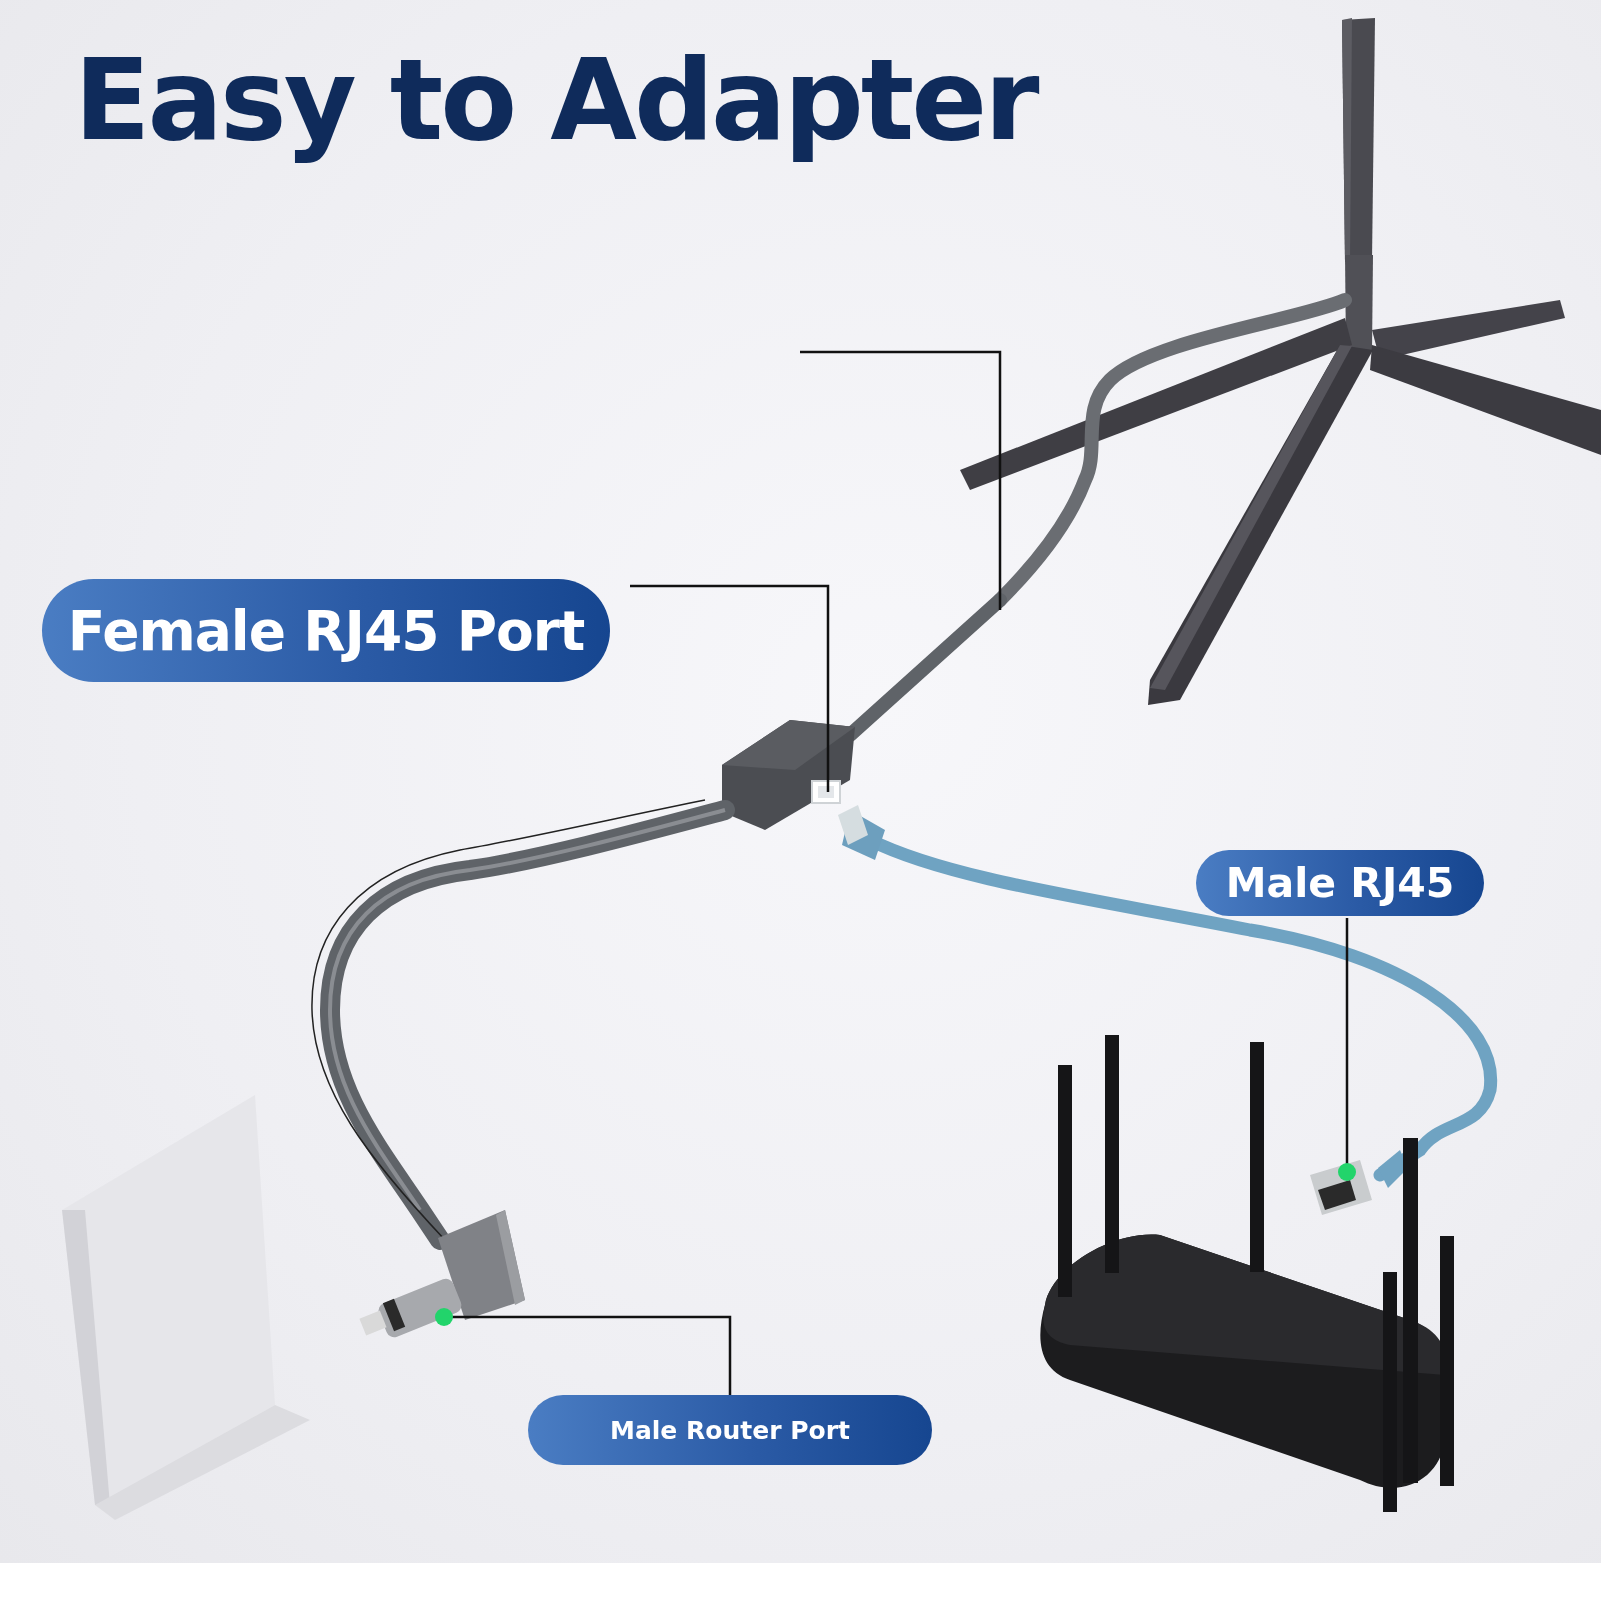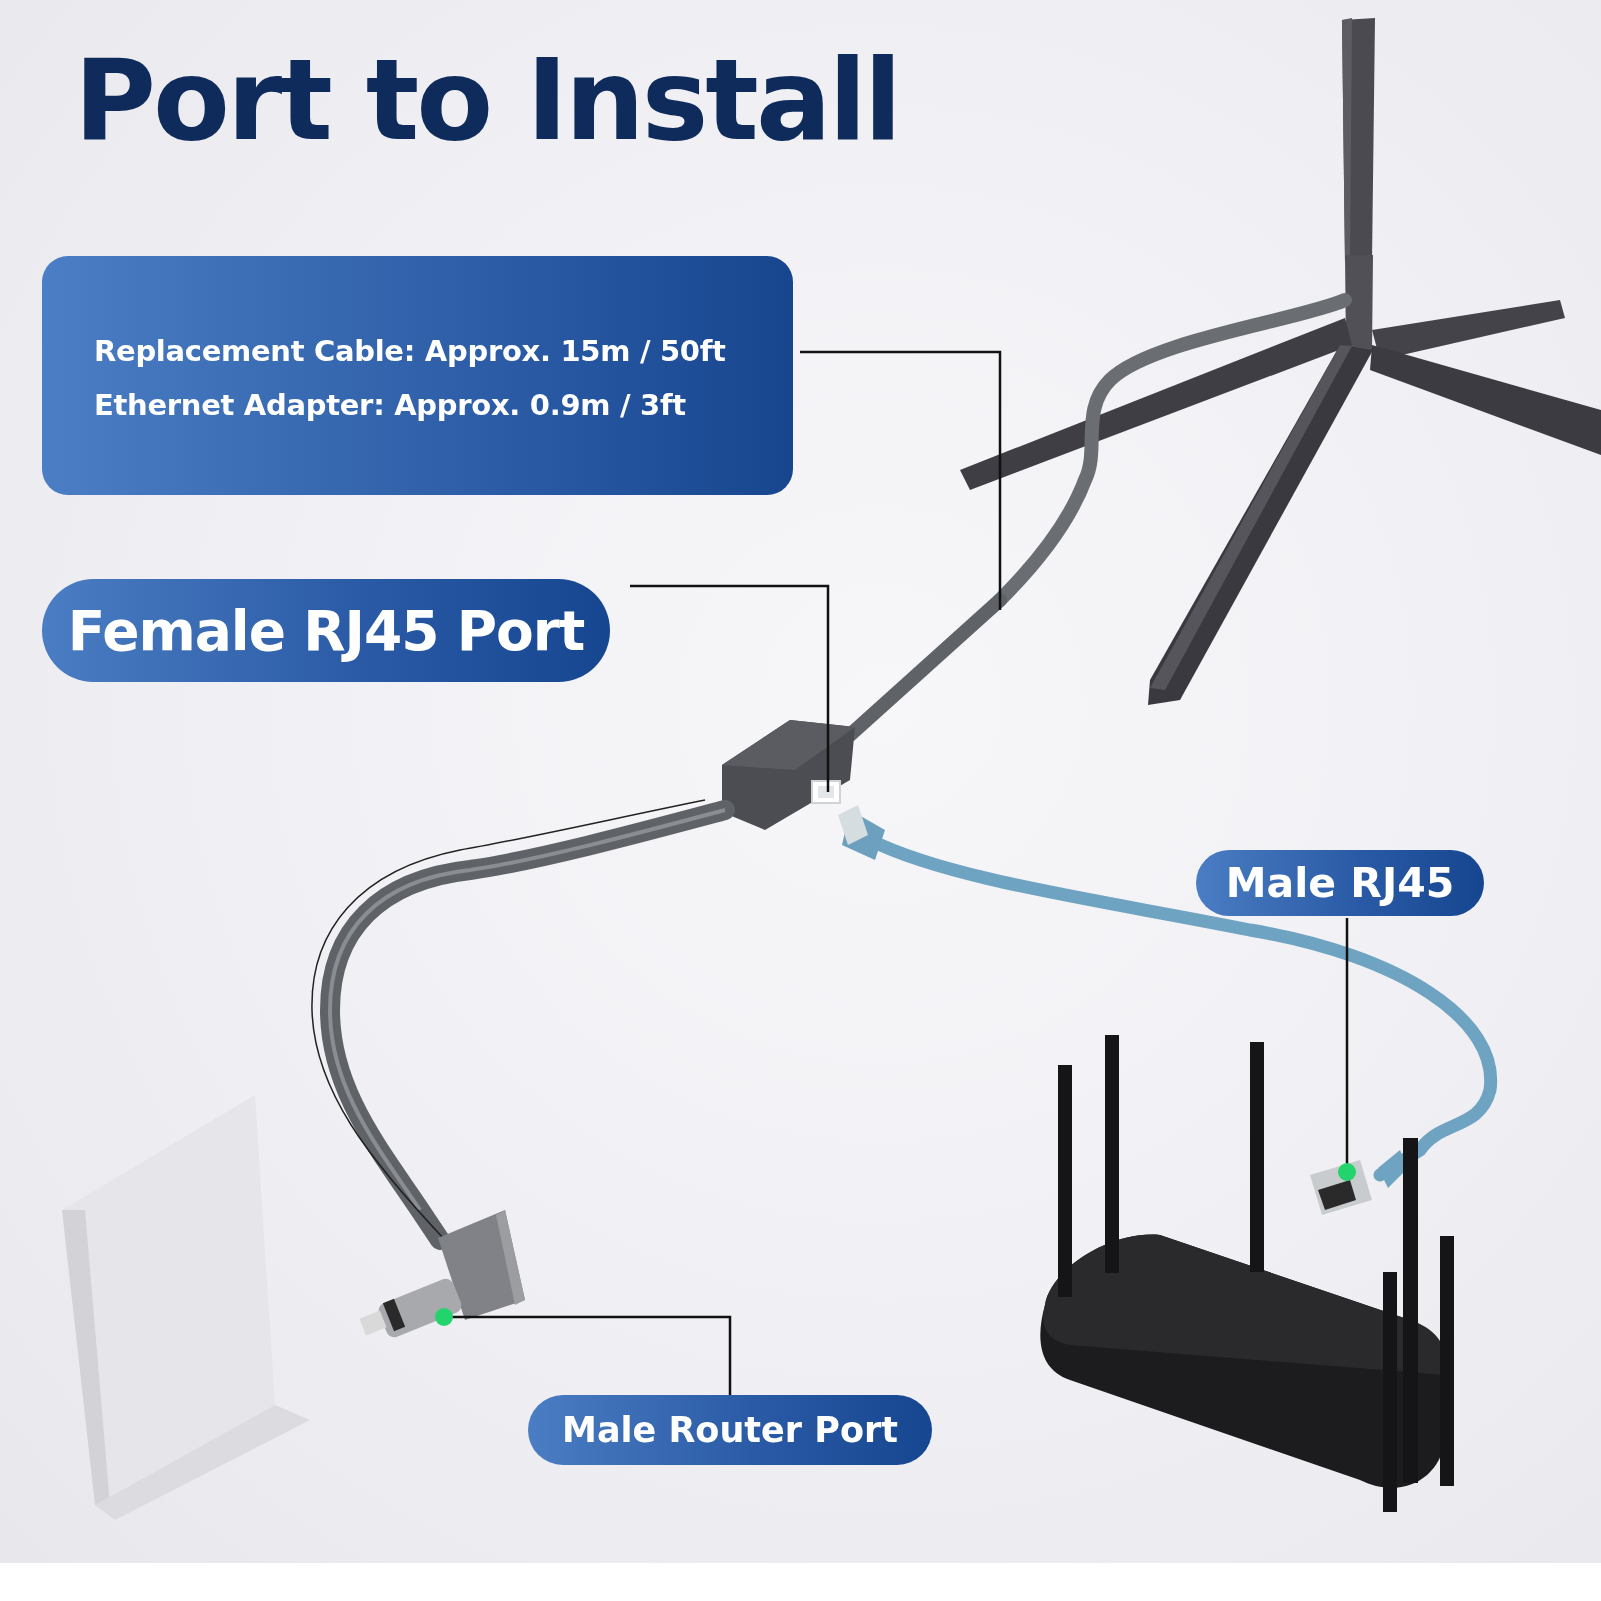--- a/index.html
+++ b/index.html
@@ -10,21 +10,21 @@
   .title { position:absolute; left:74px; top:44px; font-family:"DejaVu Sans", sans-serif; font-weight:bold;
     font-size:112px; letter-spacing:-3px; color:#0f2b5b; line-height:1; white-space:nowrap; }
   .spec-box { position:absolute; left:42px; top:256px; width:751px; height:239px; border-radius:26px;
     background:linear-gradient(90deg,#4b7ec4 0%,#2e5fa8 55%,#17468f 100%); box-sizing:border-box; padding-left:52px; padding-top:68px; }
   .spec-line { color:#ffffff; font-family:"DejaVu Sans", sans-serif; font-weight:bold; font-size:29px; line-height:54px; white-space:nowrap; letter-spacing:-0.3px; }
   .pill { position:absolute; color:#ffffff; font-family:"DejaVu Sans", sans-serif; font-weight:bold; white-space:nowrap;
     display:flex; align-items:center; justify-content:center; border-radius:60px;
     background:linear-gradient(90deg,#4a7dc3 0%,#2b5ba6 55%,#164690 100%); }
   .pill-female { left:42px; top:533px; width:568px; height:103px; font-size:55px; letter-spacing:-1px;margin-top:46px; }
   .pill-male-rj45 { left:1196px; top:850px; width:288px; height:66px; font-size:41px; }
-  .pill-router { left:528px; top:1395px; width:404px; height:70px; font-size:35px; }
+  .pill-router { left:528px; top:1395px; width:404px; height:70px; font-size:25px; }
   svg.art { position:absolute; left:0; top:0; }
 </style>
 </head>
 <body>
 
 <div class="canvas">
 
   <svg class="art" width="1601" height="1563" viewBox="0 0 1601 1563">
 
     <g>
@@ -96,24 +96,20 @@
       <path d="M800 352 L1000 352 L1000 610"></path>
       <path d="M630 586 L828 586 L828 792"></path>
       <path d="M1347 918 L1347 1172"></path>
       <path d="M445 1317 L730 1317 L730 1395"></path>
     </g>
 
     <circle cx="444" cy="1317" r="9" fill="#22d46b"></circle>
     <circle cx="1347" cy="1172" r="9" fill="#22d46b"></circle>
   </svg>
 
-  <div class="title">Port to Install</div>
+  <div class="title">Easy to Adapter</div>
 
-  <div class="spec-box">
-    <div class="spec-line">Replacement Cable: Approx. 15m / 50ft</div>
-    <div class="spec-line">Ethernet Adapter: Approx. 0.9m / 3ft</div>
-  </div>
 
   <div class="pill pill-female">Female RJ45 Port</div>
   <div class="pill pill-male-rj45">Male RJ45</div>
   <div class="pill pill-router">Male Router Port</div>
 </div>
 <div class="bottom-strip"></div>
 
 </body></html>

